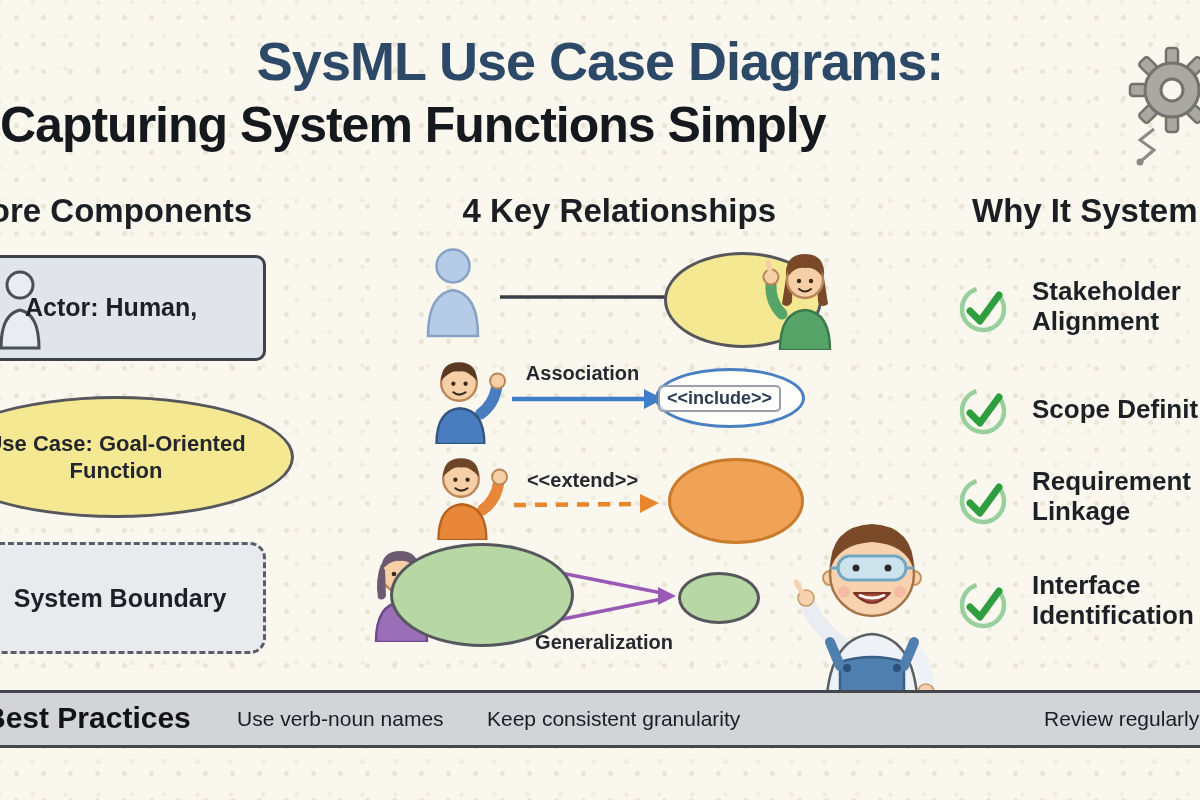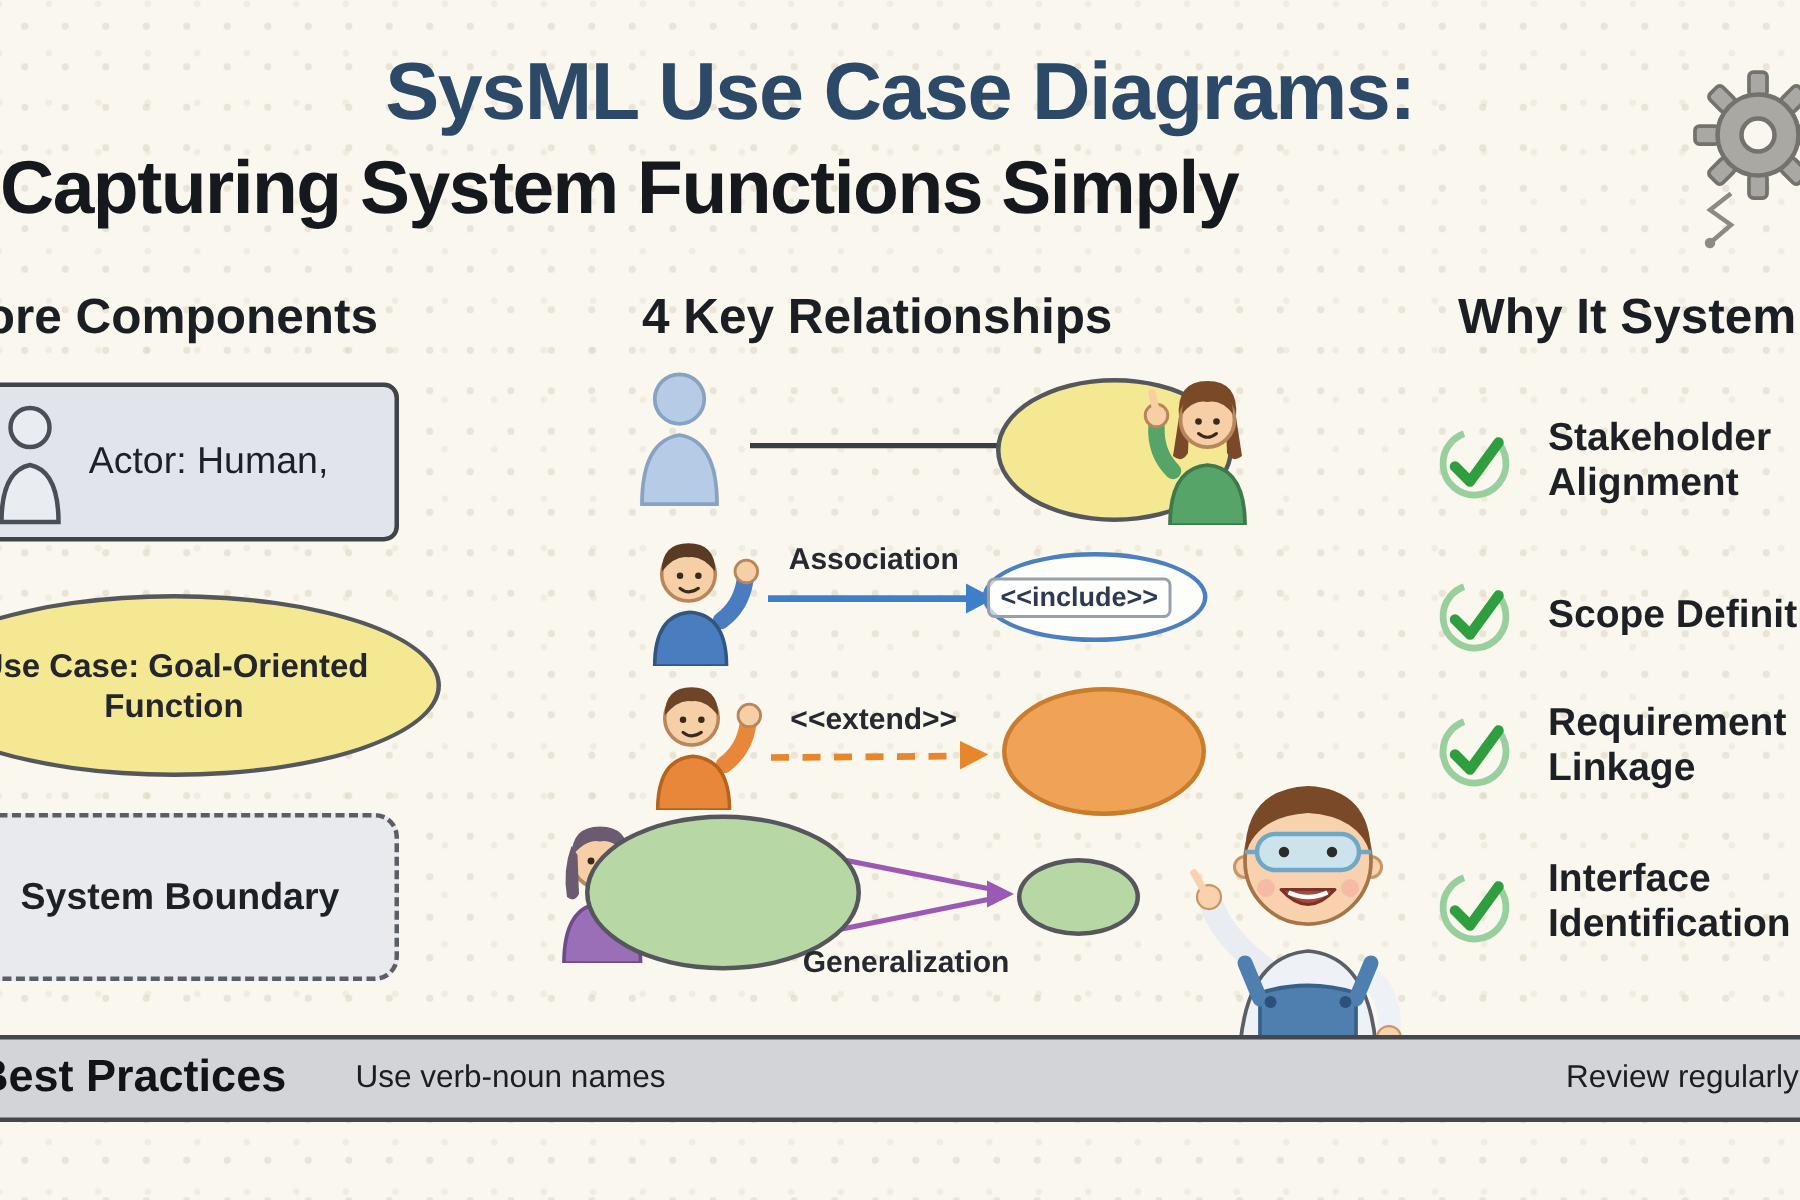--- a/index.html
+++ b/index.html
@@ -19,29 +19,29 @@
     background-position:3px 4px,16px 19px;
   }
   .abs{position:absolute}
   h1,h2{font-weight:700}
   #title1{position:absolute;top:30px;left:0;width:1200px;text-align:center;
     font-size:54px;letter-spacing:-1px;color:#2c4968}
   #title2{position:absolute;top:96px;left:0;width:1200px;
     font-size:50px;letter-spacing:-1px;color:#15181c}
   .col-head{position:absolute;top:192px;font-size:33px;color:#1b1e23;white-space:nowrap}
   #head-left{left:-34px}
-  #head-mid{left:428px;width:348px;text-align:left}
+  #head-mid{left:428px;width:348px;text-align:right}
   #head-right{left:972px}
 
   
   #actor-box{position:absolute;left:-26px;top:255px;width:292px;height:106px;
     background:#e1e5eb;border:3px solid #3f434a;border-radius:10px}
   #actor-text{position:absolute;left:48px;right:10px;top:0;height:100%;
-    display:flex;flex-direction:column;justify-content:center;text-align:center;
-    font-size:25px;font-weight:400;color:#1d2025;line-height:1.18}
+    display:flex;flex-direction:column;justify-content:center;
+    font-size:25px;font-weight:700;color:#1d2025;line-height:1.18}
   #usecase-ellipse{position:absolute;left:-62px;top:396px;width:356px;height:122px;
     background:#f4e992;border:3px solid #55575c;border-radius:50%;
     display:flex;flex-direction:column;justify-content:center;text-align:center;
     font-size:22px;font-weight:700;color:#24262b;line-height:1.25}
   #boundary-box{position:absolute;left:-26px;top:542px;width:292px;height:112px;
     background:#e8eaee;border:3px dashed #5a5e65;border-radius:16px;
     display:flex;align-items:center;justify-content:center;
     font-size:25px;font-weight:700;color:#1d2025}
 
   
@@ -251,16 +251,17 @@
     <path d="M14 29 L24 39 L43 13" fill="none" stroke="#2e9e3e" stroke-width="7" stroke-linecap="round" stroke-linejoin="round"></path>
   </svg>
   <div class="why-text" style="top:570px">
     <div>Interface</div>
     <div>Identification</div>
   </div>
 
   <div id="bar">
     <div id="bar-head">Best Practices</div>
     <div class="bar-item" id="bar-i0">Use verb-noun names</div>
+    <div class="bar-item" id="bar-i1">Keep consistent granularity</div>
     <div class="bar-item" id="bar-i3">Review regularly</div>
   </div>
 
 </div>
 
 </body></html>

